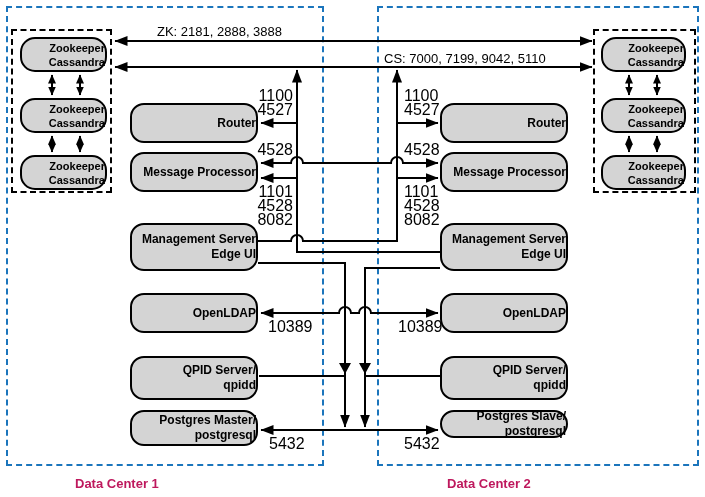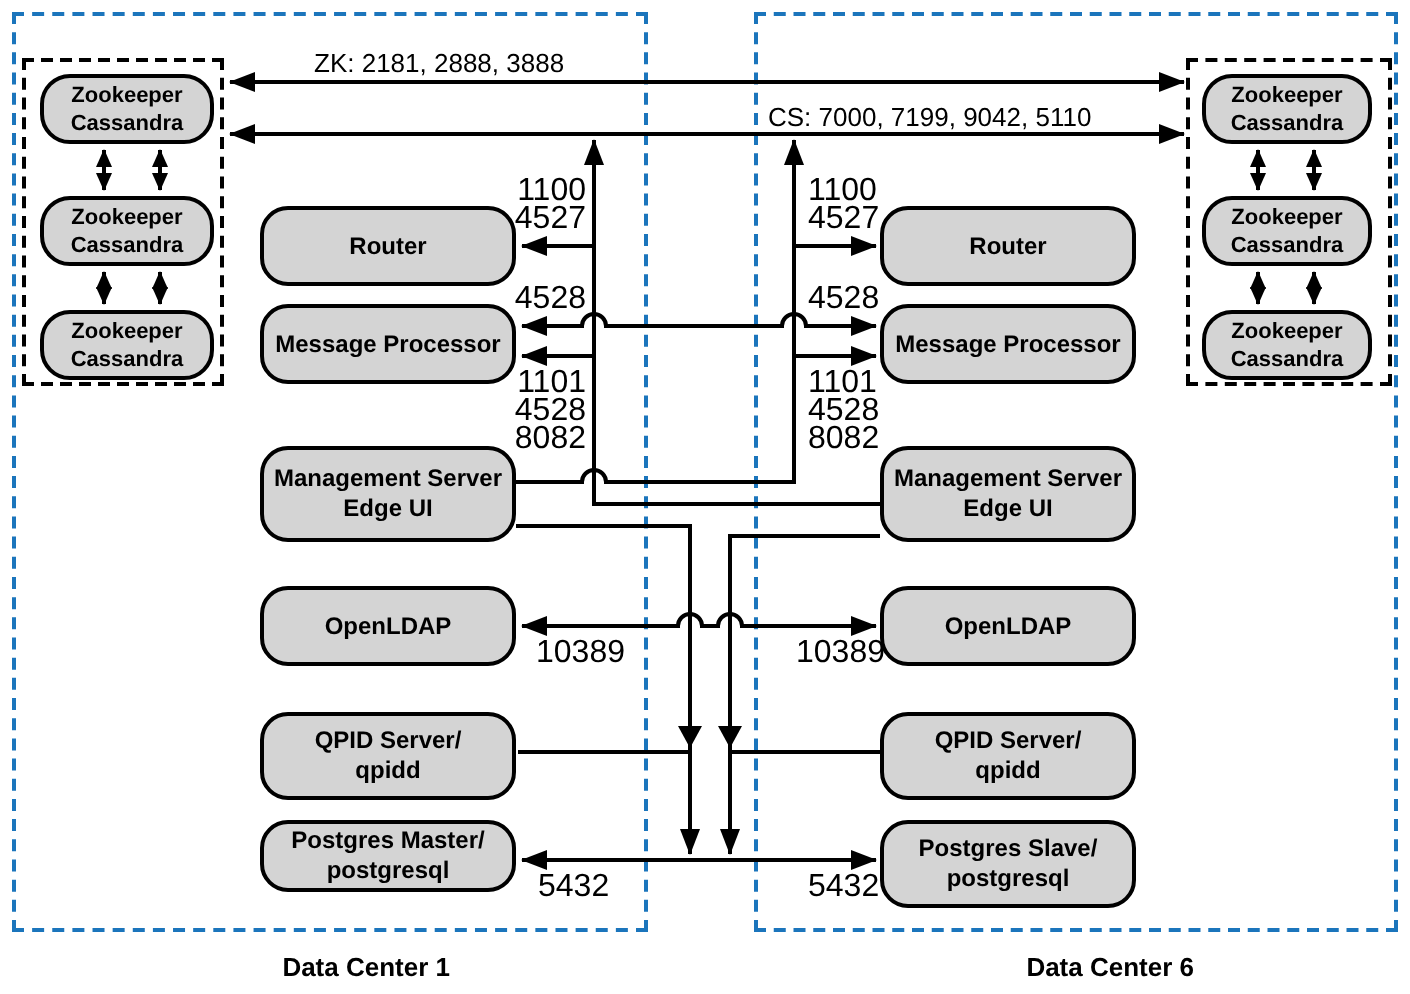--- a/index.html
+++ b/index.html
@@ -2,28 +2,28 @@
 <html><head>
 <meta charset="utf-8">
 <style>
   html,body{margin:0;padding:0;background:#fff;}
   .stage{position:relative;width:705px;height:497px;background:#fff;overflow:hidden;
          font-family:"Liberation Sans",sans-serif;}
   .dcbox{position:absolute;border:2px dashed #1b75bc;box-sizing:border-box;background:transparent;}
   .cluster{position:absolute;border:2px dashed #000;box-sizing:border-box;}
   .wires{position:absolute;left:0;top:0;z-index:2;}
   .node{position:absolute;z-index:3;background:#d4d4d4;border:2.5px solid #000;border-radius:14px;
-        display:flex;flex-direction:column;align-items:center;justify-content:center;
+        display:flex;flex-direction:column;align-items:flex-end;justify-content:center;
         font-weight:bold;font-size:12px;line-height:15px;text-align:center;box-sizing:border-box;color:#000;}
   .znode{border-radius:15px;font-size:11px;line-height:14px;}
   .portlbl{position:absolute;z-index:4;font-size:16px;line-height:14px;color:#000;}
   .alignr{text-align:right;}
   .linklbl{position:absolute;z-index:4;font-size:13px;color:#000;white-space:nowrap;text-align:center;}
-  .dclbl{position:absolute;z-index:4;font-size:13px;font-weight:bold;color:#000000;
-         text-align:right;width:150px;}
+  .dclbl{position:absolute;z-index:4;font-size:13px;font-weight:bold;color:#be185d;
+         text-align:left;width:150px;}
 </style>
 </head>
 <body>
 
 <div class="stage">
 
   <div class="dcbox" style="left:6px;top:6px;width:318px;height:460px"></div>
   <div class="dcbox" style="left:377px;top:6px;width:322px;height:460px"></div>
 
   <div class="cluster" style="left:11px;top:29px;width:101px;height:164px"></div>
@@ -138,21 +138,21 @@
     <span>Management Server</span>
     <span>Edge UI</span>
   </div>
   <div class="node" style="left:440px;top:293px;width:128px;height:40px">
     <span>OpenLDAP</span>
   </div>
   <div class="node" style="left:440px;top:356px;width:128px;height:44px">
     <span>QPID Server/</span>
     <span>qpidd</span>
   </div>
-  <div class="node" style="left:440px;top:410px;width:128px;height:44px">
+  <div class="node" style="left:440px;top:410px;width:128px;height:28px">
     <span>Postgres Slave/</span>
     <span>postgresql</span>
   </div>
 
   <div class="linklbl" style="left:157px;top:24px">ZK: 2181, 2888, 3888</div>
   <div class="linklbl" style="left:384px;top:51px">CS: 7000, 7199, 9042, 5110</div>
 
   <div class="portlbl alignr" style="left:233px;top:89px;width:60px">
     <div>1100</div>
     <div>4527</div>
@@ -177,15 +177,15 @@
   </div>
   <div class="portlbl" style="left:404px;top:185px;width:60px">
     <div>1101</div>
     <div>4528</div>
     <div>8082</div>
   </div>
   <div class="portlbl" style="left:398px;top:320px">10389</div>
   <div class="portlbl" style="left:404px;top:437px">5432</div>
 
   <div class="dclbl" style="left:75px;top:476px">Data Center 1</div>
-  <div class="dclbl" style="left:447px;top:476px">Data Center 6</div>
+  <div class="dclbl" style="left:447px;top:476px">Data Center 2</div>
 
 </div>
 
 </body></html>

